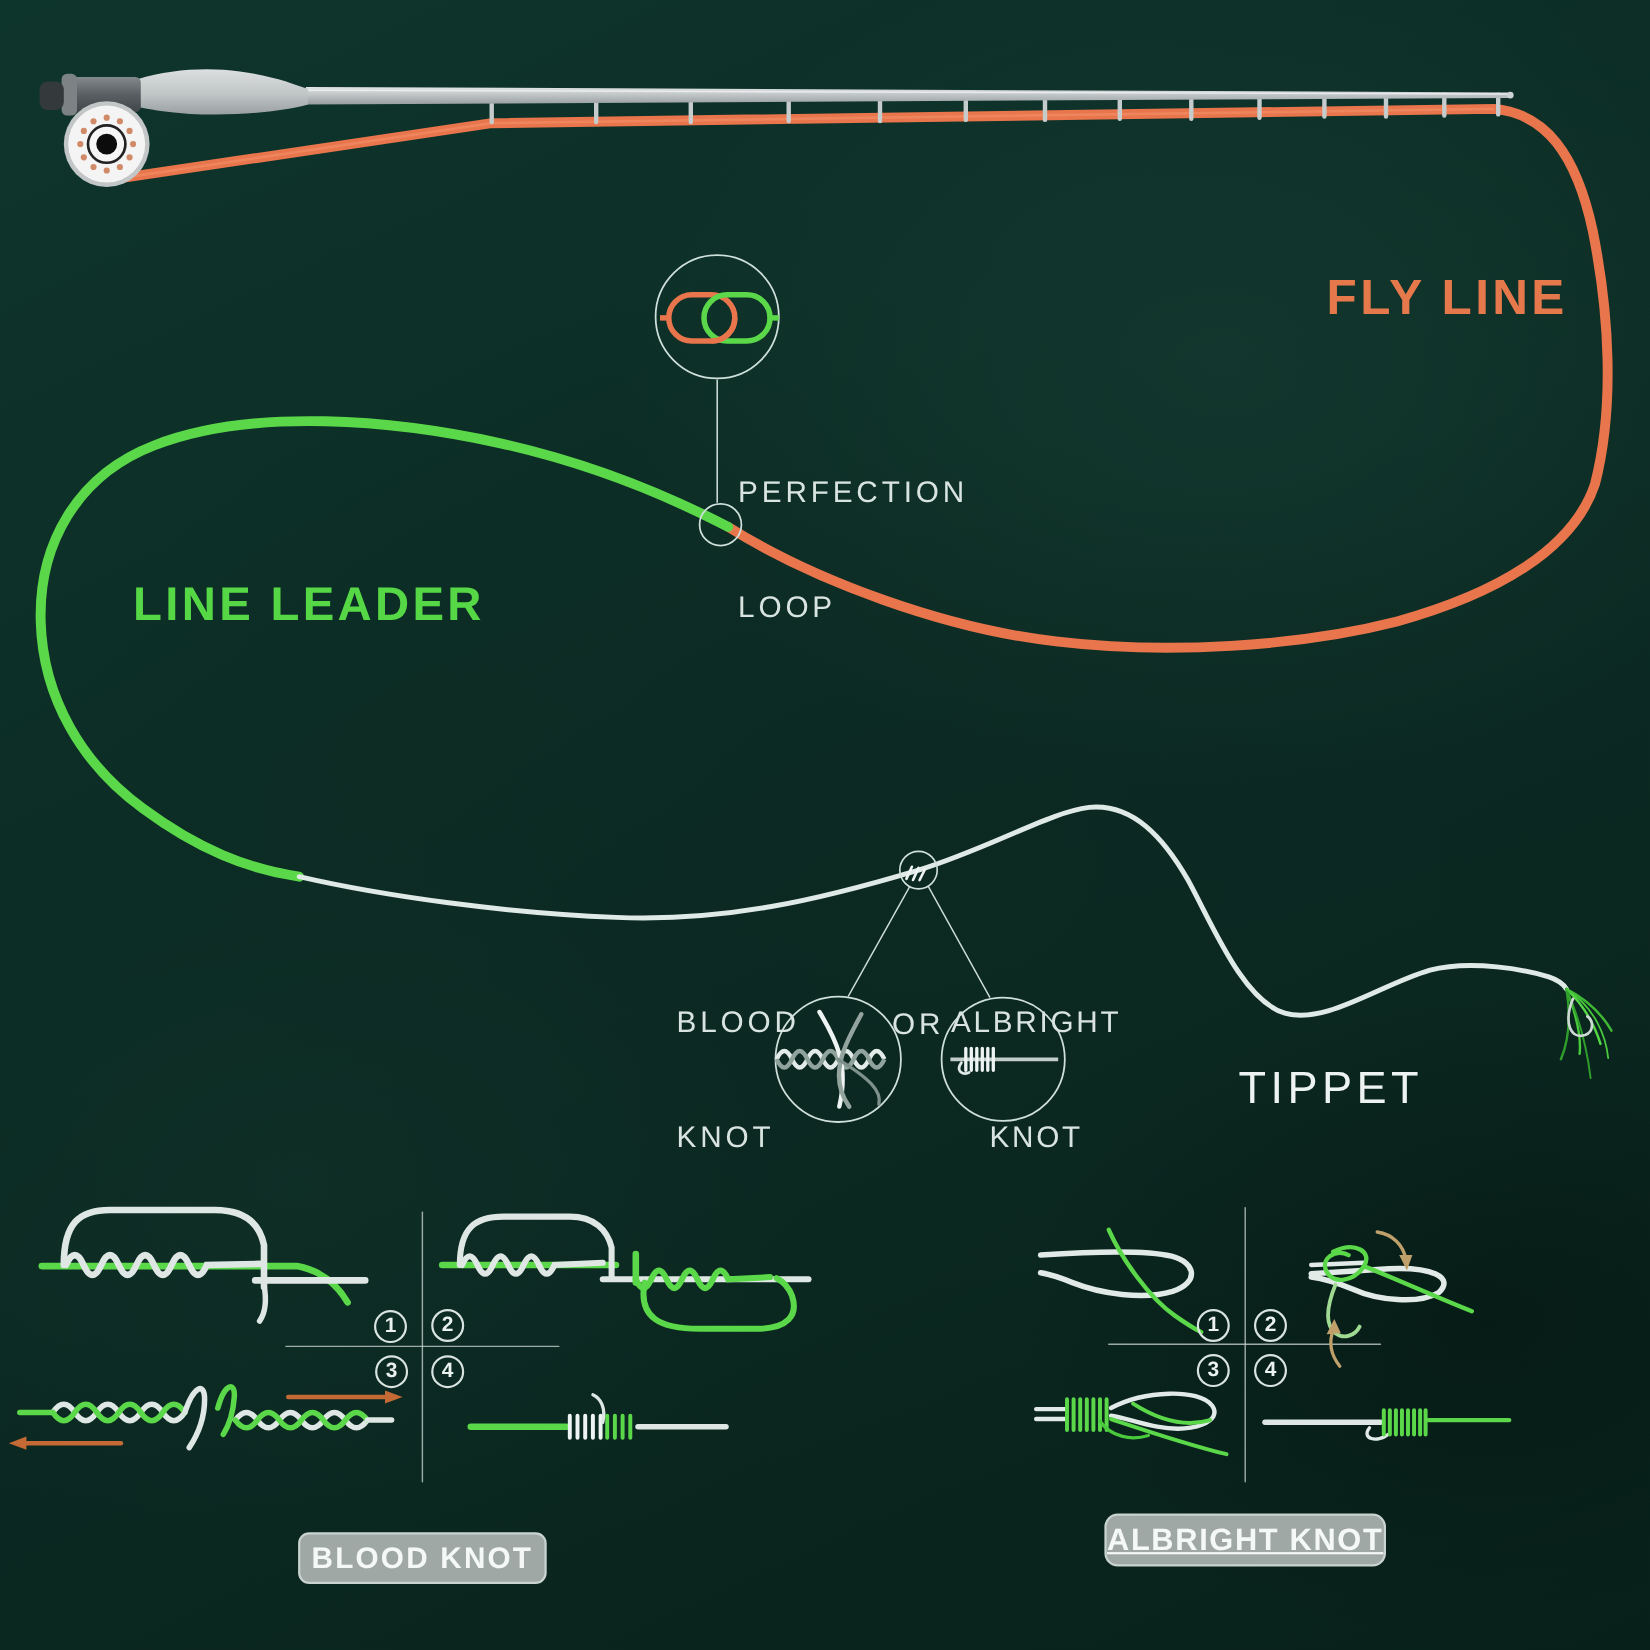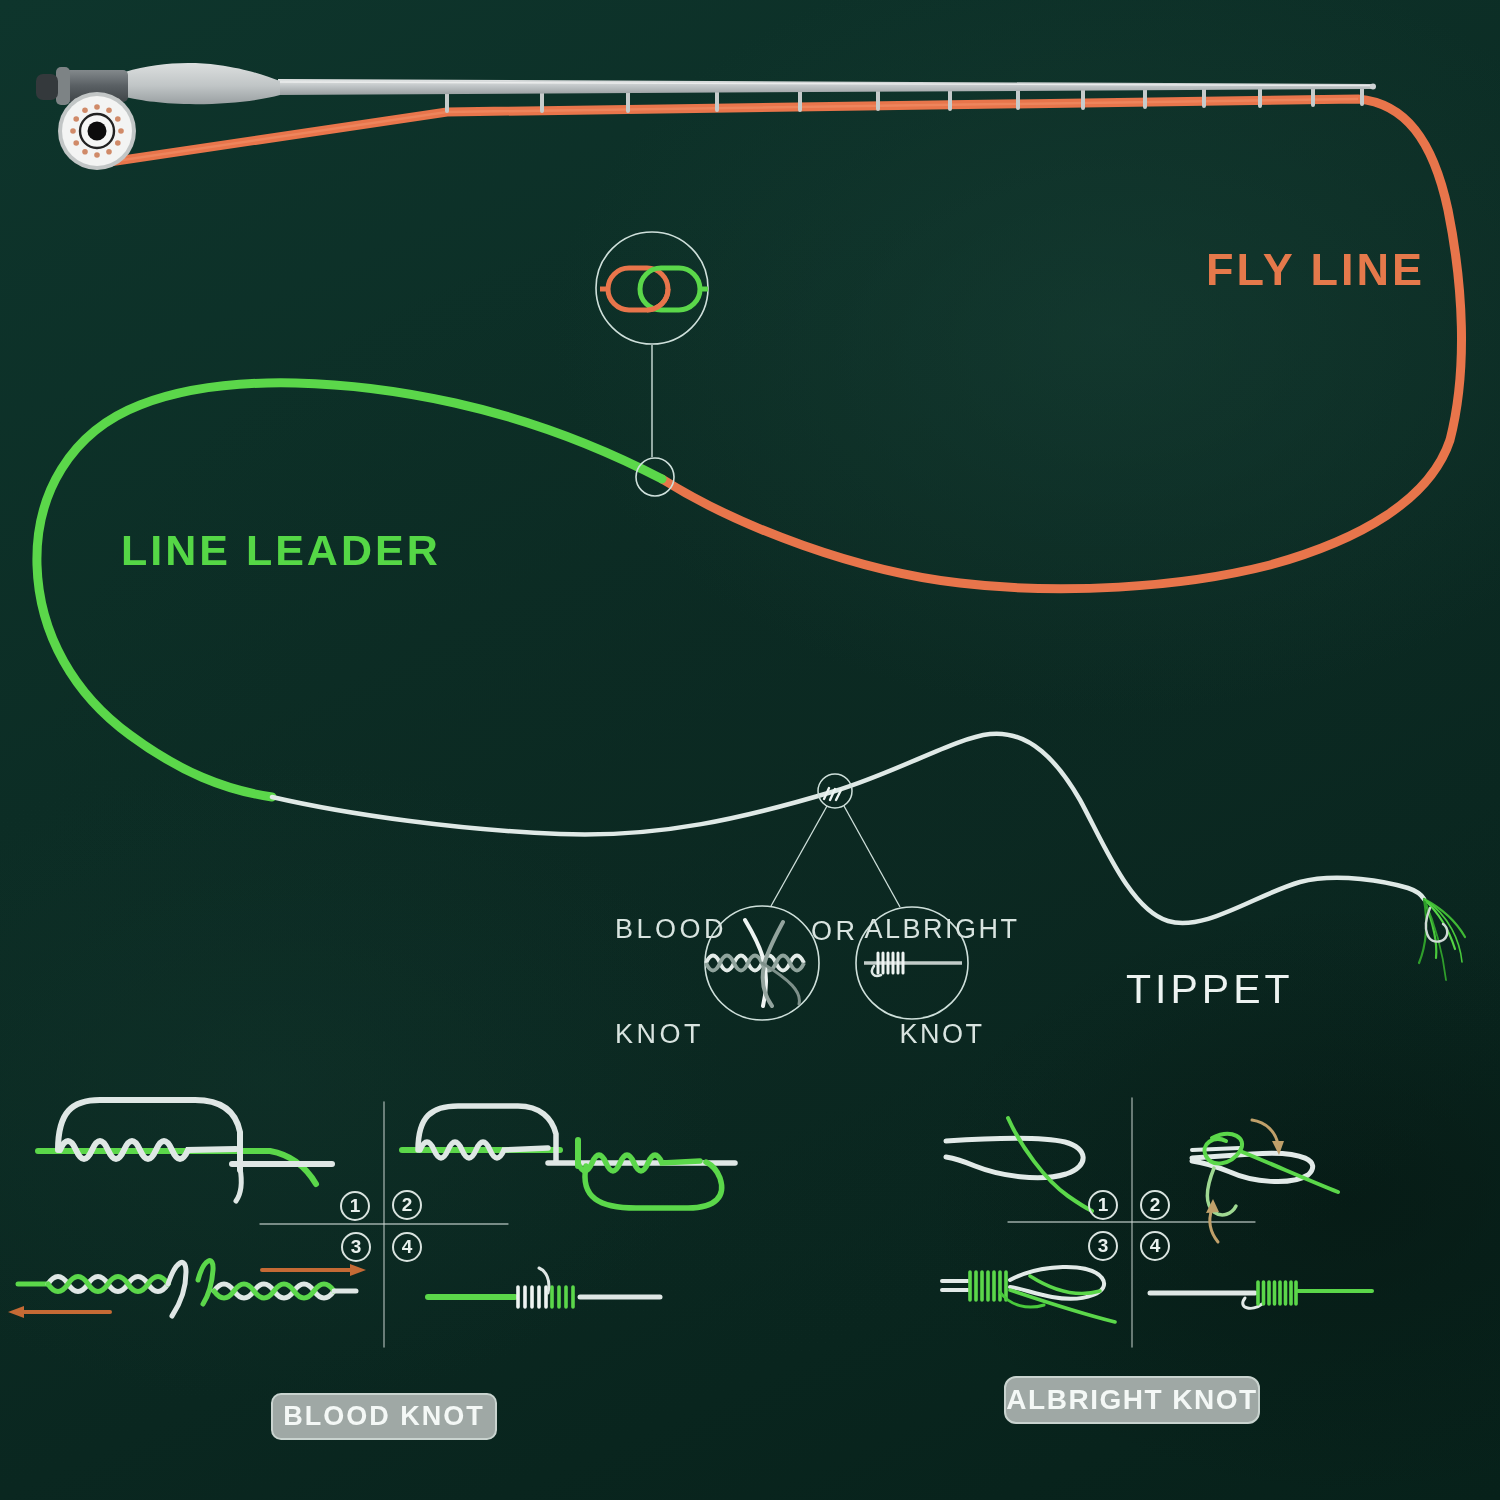--- a/index.html
+++ b/index.html
@@ -26,21 +26,21 @@
   .stepnum{
     position:absolute;width:30px;height:30px;box-sizing:border-box;
     border:2px solid #D9E3DF;border-radius:50%;color:#EAF1EE;
     font-size:19px;font-weight:bold;display:flex;align-items:center;justify-content:center;
   }
   .badge{
     position:absolute;background:#9FA8A5;border:2px solid #C9D3CF;box-sizing:border-box;
     color:#F4F8F6;font-weight:bold;display:flex;align-items:center;justify-content:center;
   }
   .badge-blood{left:271px;top:1381px;width:226px;height:47px;border-radius:10px;font-size:27px;letter-spacing:2px;margin-top:12px;}
-  .badge-albright{left:1004px;top:1376px;width:256px;height:48px;border-radius:12px;font-size:28px;letter-spacing:1.5px;}
+  .badge-albright{left:1004px;top:1376px;width:256px;height:48px;border-radius:12px;font-size:28px;letter-spacing:1.5px;text-decoration:underline;}
 </style>
 </head>
 <body>
 
 <div class="stage">
 
   <svg class="art" width="1500" height="1500" viewBox="0 0 1500 1500">
     <defs>
       <linearGradient id="rodG" x1="0" y1="0" x2="0" y2="1">
         <stop offset="0" stop-color="#e3e6e6"></stop>
@@ -267,20 +267,24 @@
         <path d="M1258,1282 L1258,1304 M1263.5,1282 L1263.5,1304 M1269,1282 L1269,1304 M1274.5,1282 L1274.5,1304 M1280,1282 L1280,1304 M1285.5,1282 L1285.5,1304 M1291,1282 L1291,1304 M1296,1282 L1296,1304" stroke="#5BD74A" stroke-width="3.6"></path>
         <path d="M1298,1291 L1372,1291" stroke="#5BD74A" stroke-width="4"></path>
       </g>
     </g>
   </svg>
 
   <div class="lbl lbl-flyline">FLY LINE</div>
   <div class="lbl lbl-poly">LINE LEADER</div>
   <div class="lbl lbl-tippet">TIPPET</div>
 
+  <div class="lbl callout lbl-perfection">
+    <div>PERFECTION</div>
+    <div>LOOP</div>
+  </div>
 
   <div class="lbl callout lbl-bloodknot">
     <div>BLOOD</div>
     <div>KNOT</div>
   </div>
 
   <div class="lbl callout lbl-or">OR</div>
 
   <div class="lbl callout lbl-albrightknot">
     <div>ALBRIGHT</div>

